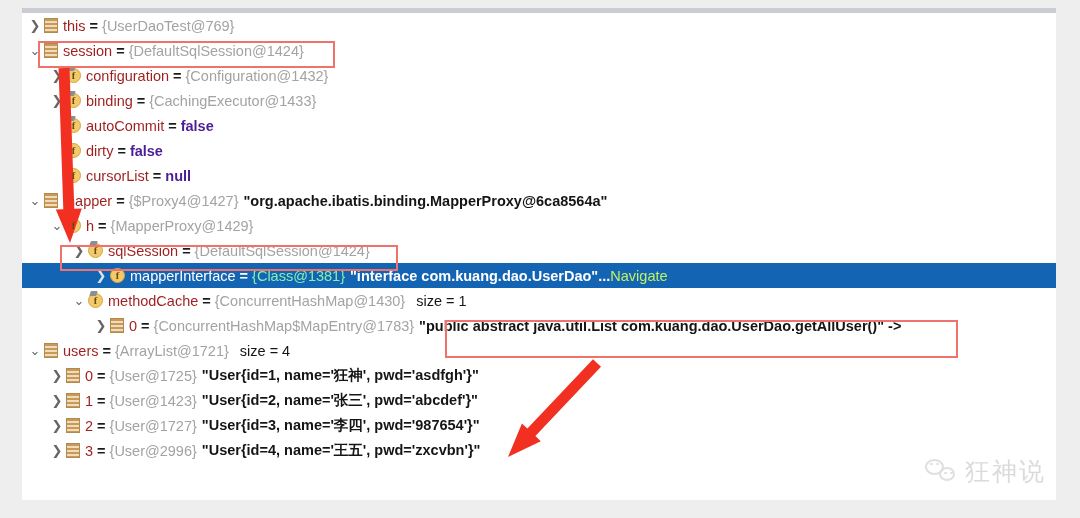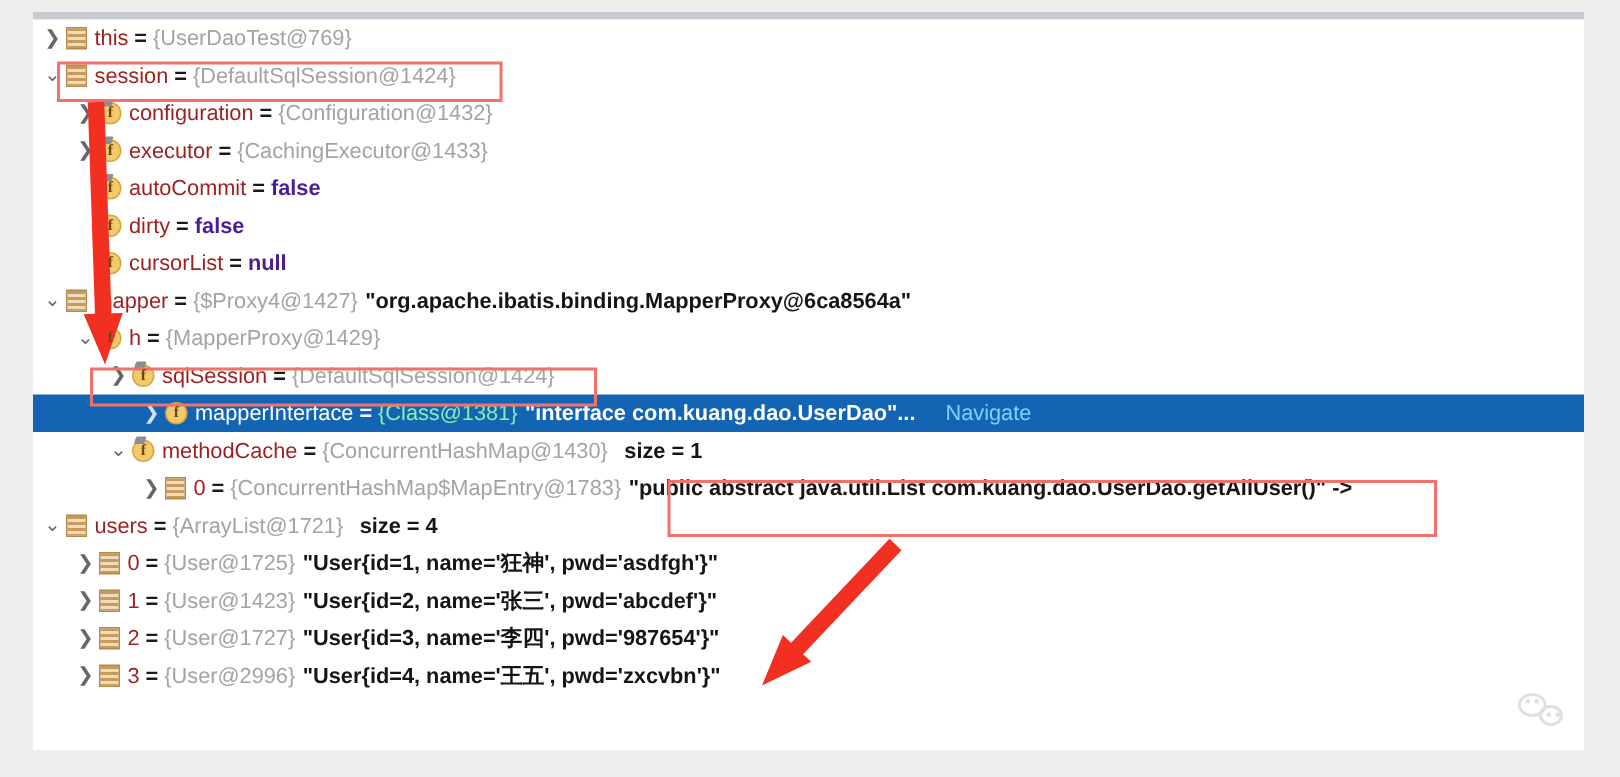--- a/index.html
+++ b/index.html
@@ -102,22 +102,22 @@
 
   .name {
     color: #9e1f1f;
     font-weight: normal;
     margin-right: 4px;
   }
   .eq { color: #1a1a1a; font-weight: bold; margin-right: 4px; }
   .type { color: #a3a3a3; margin-right: 5px; }
   .strval { color: #151515; font-weight: bold; }
   .plainval { color: #4c1d95; font-weight: bold; }
-  .sizeval { color: #151515; font-weight: bold; margin-left: 6px; }
-  .navigate { color: #7dd3fc; margin-left: 20px; }
+  .sizeval { color: #151515; font-weight: normal; margin-left: 6px; }
+  .navigate { color: #bef264; margin-left: 0; }
 
   .row.selected .name,
   .row.selected .eq,
   .row.selected .strval,
   .row.selected .plainval { color: #ffffff; }
   .row.selected .type { color: #86efac; }
 
   
   .ind1 { padding-left: 4px; }
   .ind2 { padding-left: 26px; }
@@ -195,21 +195,21 @@
         <div class="row ind2">
           <span class="twisty">❯</span>
           <span class="icon-field final"><span class="f">f</span></span>
           <span class="name">configuration</span>
           <span class="eq">=</span>
           <span class="type">{Configuration@1432}</span>
         </div>
         <div class="row ind2">
           <span class="twisty">❯</span>
           <span class="icon-field final"><span class="f">f</span></span>
-          <span class="name">executor</span>
+          <span class="name">binding</span>
           <span class="eq">=</span>
           <span class="type">{CachingExecutor@1433}</span>
         </div>
         <div class="row ind2">
           <span class="twisty empty">&nbsp;</span>
           <span class="icon-field final"><span class="f">f</span></span>
           <span class="name">autoCommit</span>
           <span class="eq">=</span>
           <span class="plainval">false</span>
         </div>
@@ -331,15 +331,16 @@
 
   <div id="watermark">
     <span class="wechat">
       <span class="b1"></span>
       <span class="b2"></span>
       <i style="left:5px;top:4px;"></i>
       <i style="left:11px;top:4px;"></i>
       <i style="left:19px;top:13px;"></i>
       <i style="left:25px;top:13px;"></i>
     </span>
+    <span class="wm-text">狂神说</span>
   </div>
 
 </div>
 
 </body></html>

